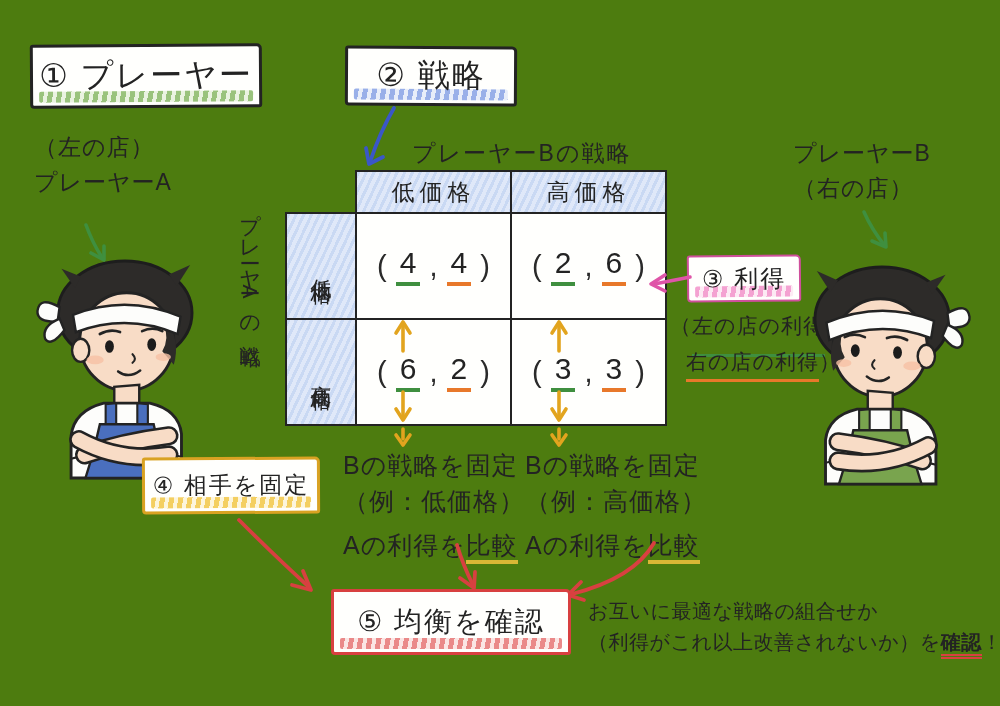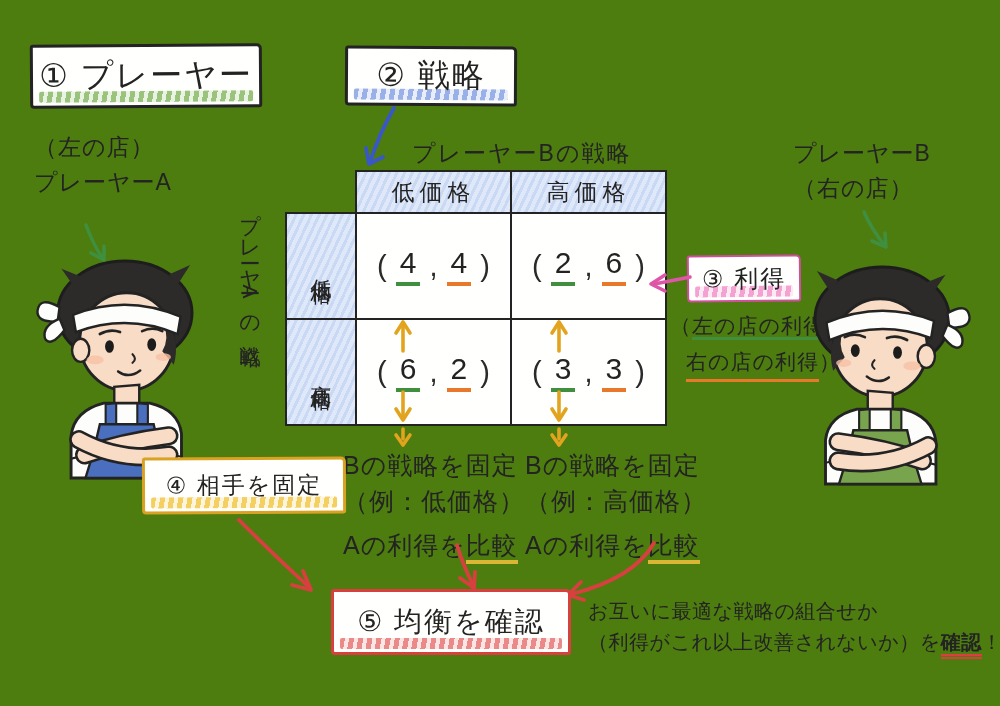--- a/index.html
+++ b/index.html
@@ -19,35 +19,35 @@
   .h-green  { background:repeating-linear-gradient(100deg, rgba(125,178,88,.78) 0 5px, rgba(160,200,125,.22) 5px 9px); }
   .h-blue   { background:repeating-linear-gradient(100deg, rgba(110,142,224,.70) 0 5px, rgba(150,175,235,.22) 5px 9px); }
   .h-pink   { background:repeating-linear-gradient(100deg, rgba(238,112,186,.65) 0 5px, rgba(245,160,210,.22) 5px 9px); }
   .h-yellow { background:repeating-linear-gradient(100deg, rgba(241,195,58,.80) 0 5px, rgba(245,215,120,.25) 5px 9px); }
   .h-red    { background:repeating-linear-gradient(100deg, rgba(226,92,92,.72) 0 5px, rgba(235,140,140,.22) 5px 9px); }
   .sbox-label { letter-spacing:2px; font-weight:500; position:relative; z-index:2; white-space:nowrap; }
 
   #box1 { left:30px;  top:44px;  width:232px; height:64px; font-size:32px; transform:rotate(-.4deg); }
   #box2 { left:345px; top:46px;  width:172px; height:60px; font-size:32px; transform:rotate(.3deg); }
   #box3 { left:687px; top:255px; width:114px; height:47px; font-size:24px; border:2.5px solid #cf4f9b; transform:rotate(-.6deg); }
-  #box4 { left:142px; top:457px; width:204px; height:57px; font-size:23px; border:3px solid #d9a222; z-index:7; transform:rotate(-.3deg); }
+  #box4 { left:142px; top:457px; width:178px; height:57px; font-size:23px; border:3px solid #d9a222; z-index:7; transform:rotate(-.3deg); }
   #box5 { left:331px; top:589px; width:240px; height:66px; font-size:28px; border:3px solid #d84040; z-index:7;align-items:center; }
 
   
   .note { position:absolute; white-space:nowrap; }
   #player-a-label { left:34px;  top:130px; font-size:23px; line-height:1.5; letter-spacing:1px; }
   #player-b-label { left:793px; top:136px; font-size:23px; line-height:1.5; letter-spacing:1px; }
   #col-title { left:412px; top:138px; font-size:23px; letter-spacing:2px; }
   #row-title {
     left:236px; top:198px; height:250px; font-size:21px; letter-spacing:3px;
     writing-mode:vertical-rl; text-orientation:mixed;
   }
   #payoff-note { left:670px; top:308px; font-size:21px; line-height:1.7; letter-spacing:1px; }
   #payoff-note .ln2 { padding-left:16px; }
-  .ug { border-bottom:3.5px solid #3f8f3f; padding-bottom:0; }
+  .ug { border-bottom:3.5px solid #3f8f3f; padding-bottom:17px; }
   .uo { border-bottom:3.5px solid #e8782a; padding-bottom:6px; }
 
   .fix-note { position:absolute; font-size:25px; line-height:1.45; letter-spacing:1px; white-space:nowrap; }
   #fix-note-left  { left:343px; top:447px; }
   #fix-note-right { left:525px; top:447px; }
   .fix-note .ln3 { margin-top:7px; }
   .cmp { border-bottom:4px solid rgba(233,190,58,.9); padding-bottom:1px;text-align:center; }
 
   #eq-note { left:588px; top:596px; font-size:20px; line-height:1.55; letter-spacing:.5px; z-index:7; }
   .chk { border-bottom:5px double #d84040; padding-bottom:1px; font-weight:700; }

